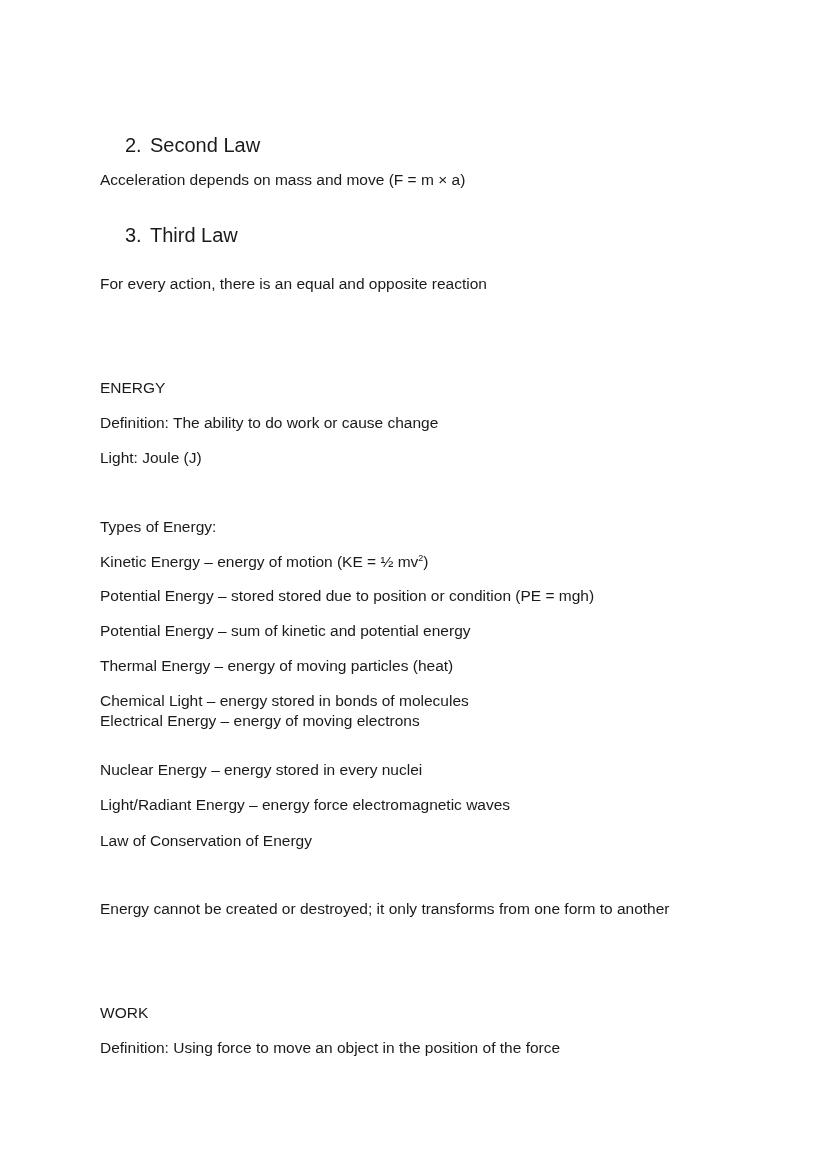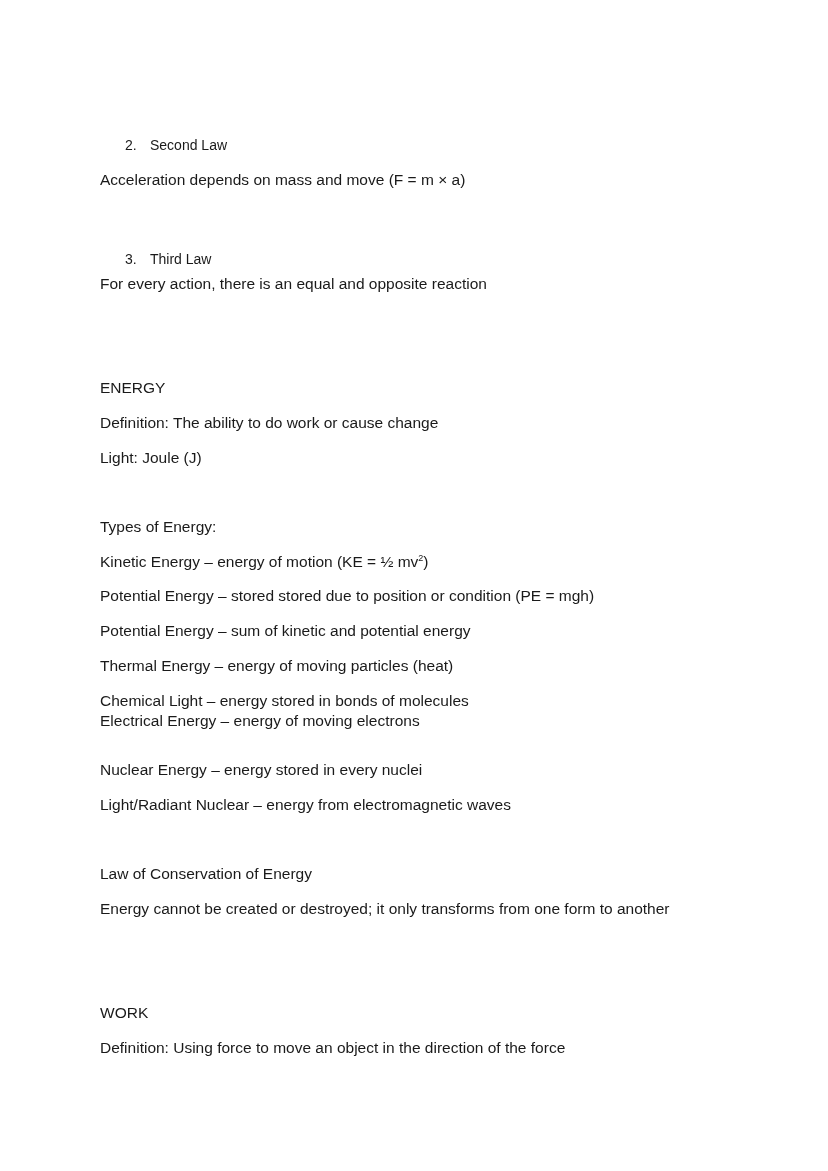--- a/index.html
+++ b/index.html
@@ -1,50 +1,50 @@
 <!DOCTYPE html>
 <html><head>
 <meta charset="utf-8">
 <style>
   html, body { margin: 0; padding: 0; background: #ffffff; }
   body { width: 828px; height: 1171px; position: relative; overflow: hidden;
          font-family: "Liberation Sans", "DejaVu Sans", sans-serif; color: #1a1a1a; }
   .line { position: absolute; left: 100px; font-size: 15.5px; line-height: 20px; white-space: nowrap; }
-  .num { position: absolute; left: 125px; font-size: 14px; line-height: 20px; white-space: nowrap; }
+  .num { position: absolute; left: 125px; font-size: 20px; line-height: 20px; white-space: nowrap; }
   .num .n { display: inline-block; width: 25px; }
   sup { font-size: 9px; vertical-align: 6px; line-height: 0; }
 </style>
 </head>
 <body>
 
 <div>
   <div class="num" style="top:135px">
     <span class="n">2.</span><span>Second Law</span>
   </div>
   <div class="line" style="top:170px">Acceleration depends on mass and move (F = m × a)</div>
 
-  <div class="num" style="top:249px">
+  <div class="num" style="top:225px">
     <span class="n">3.</span><span>Third Law</span>
   </div>
   <div class="line" style="top:274px">For every action, there is an equal and opposite reaction</div>
 
   <div class="line" style="top:378px">ENERGY</div>
   <div class="line" style="top:413px">Definition: The ability to do work or cause change</div>
   <div class="line" style="top:448px">Light: Joule (J)</div>
 
   <div class="line" style="top:517px">Types of Energy:</div>
   <div class="line" style="top:552px">
     <span>Kinetic Energy – energy of motion (KE = ½ mv</span><sup>2</sup><span>)</span>
   </div>
   <div class="line" style="top:586px">Potential Energy – stored stored due to position or condition (PE = mgh)</div>
   <div class="line" style="top:621px">Potential Energy – sum of kinetic and potential energy</div>
   <div class="line" style="top:656px">Thermal Energy – energy of moving particles (heat)</div>
   <div class="line" style="top:691px">Chemical Light – energy stored in bonds of molecules</div>
   <div class="line" style="top:711px">Electrical Energy – energy of moving electrons</div>
   <div class="line" style="top:760px">Nuclear Energy – energy stored in every nuclei</div>
-  <div class="line" style="top:795px">Light/Radiant Nuclear – energy from electromagnetic waves</div>
+  <div class="line" style="top:795px">Light/Radiant Energy – energy force electromagnetic waves</div>
 
-  <div class="line" style="top:864px">Law of Conservation of Energy</div>
+  <div class="line" style="top:831px">Law of Conservation of Energy</div>
   <div class="line" style="top:899px">Energy cannot be created or destroyed; it only transforms from one form to another</div>
 
   <div class="line" style="top:1003px">WORK</div>
-  <div class="line" style="top:1038px">Definition: Using force to move an object in the direction of the force</div>
+  <div class="line" style="top:1038px">Definition: Using force to move an object in the position of the force</div>
 </div>
 
 </body></html>

